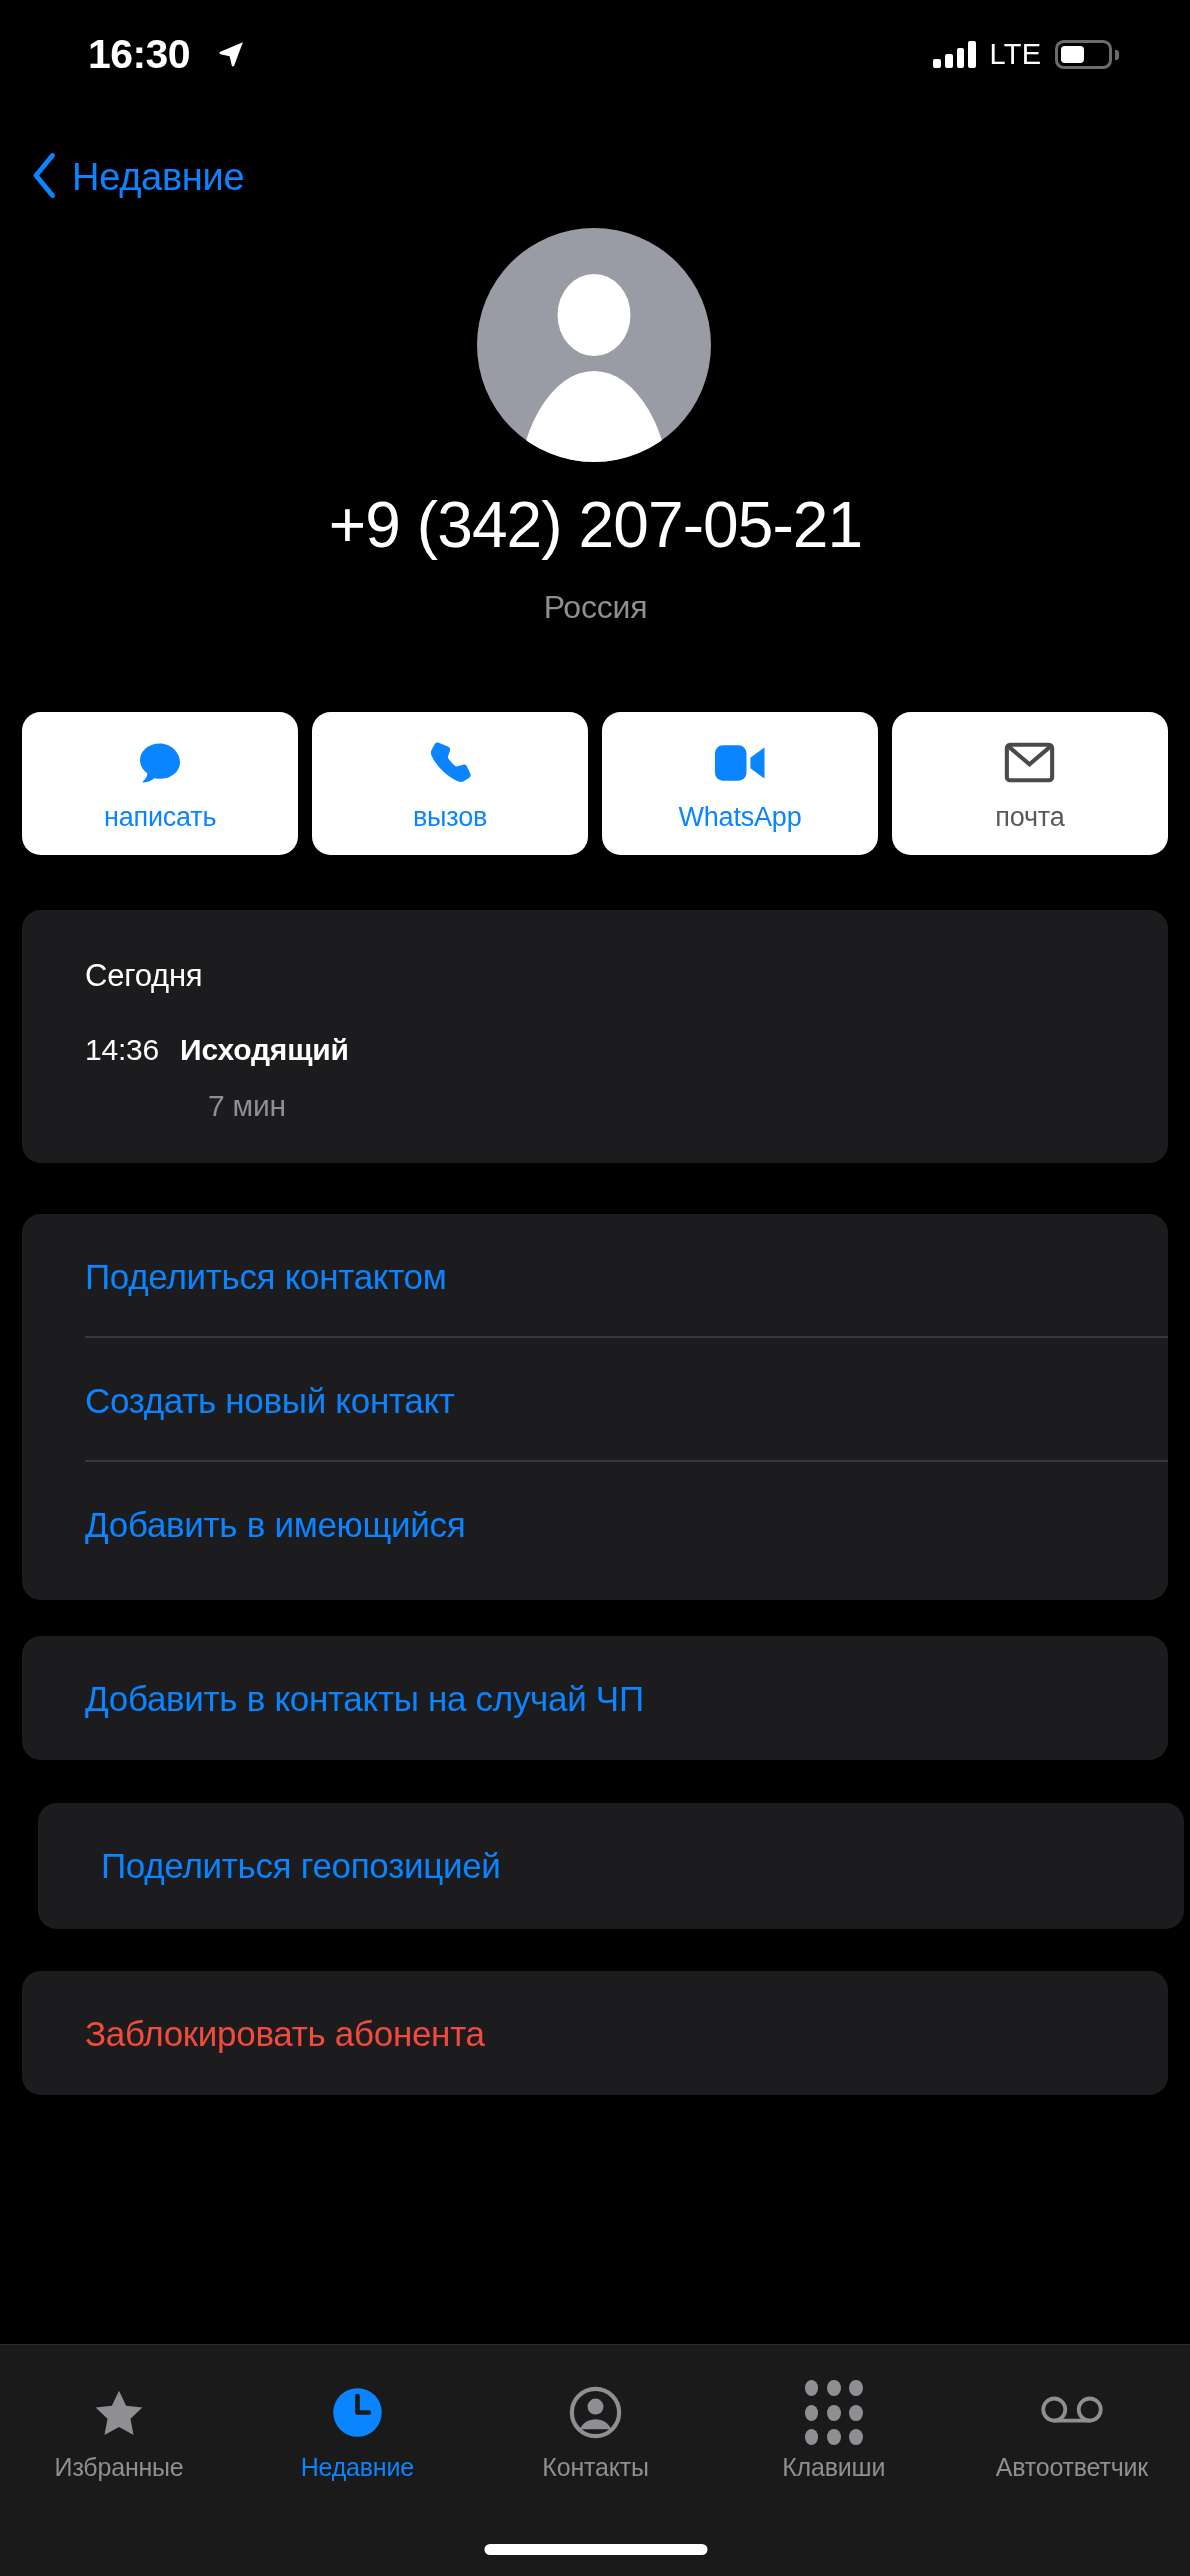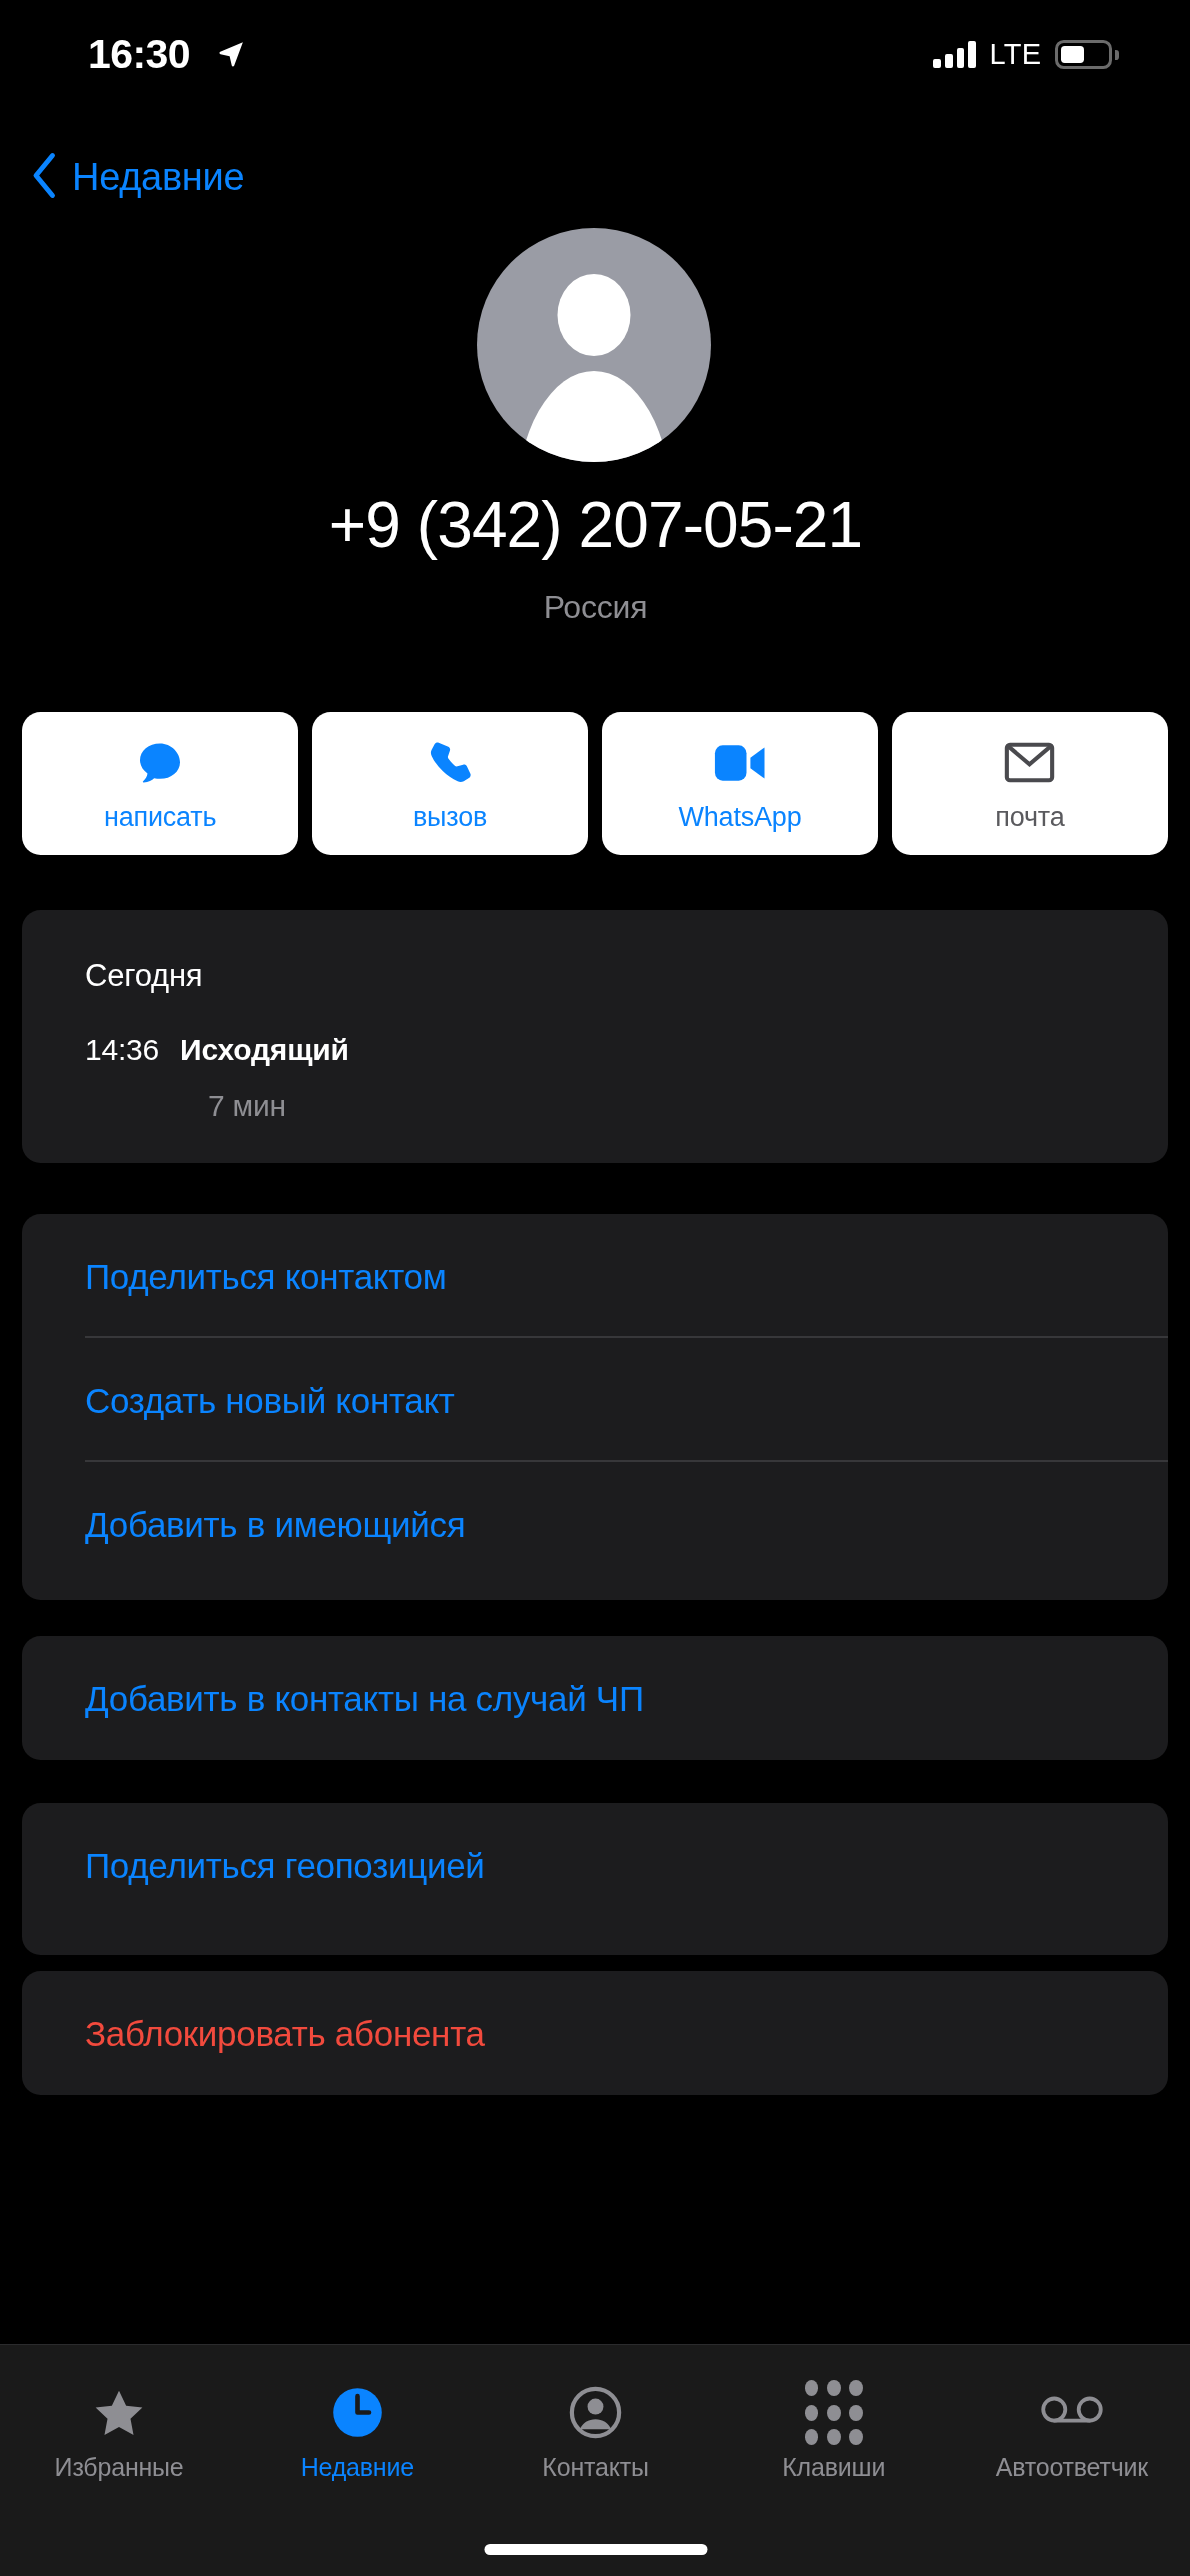--- a/index.html
+++ b/index.html
@@ -162,21 +162,21 @@
   
   .card {
     position:absolute; left:22px;
     width:1146px;
     background:#1C1C1E;
     border-radius:18.6px;
     overflow:hidden;
   }
   .card-grouped { top:1214px; height:386px; }
   .card-sos     { top:1636px; height:124px; }
-  .card-geo     { top:1803px; height:152px; }
+  .card-geo     { top:1803px; height:126px;margin-left:16px; }
   .card-block   { top:1971px; height:124px; }
 
   .crow {
     position:relative;
     height:124px;
     display:flex; align-items:center;
     padding-left:63px;
     cursor:pointer;
   }
   .crow-label {

